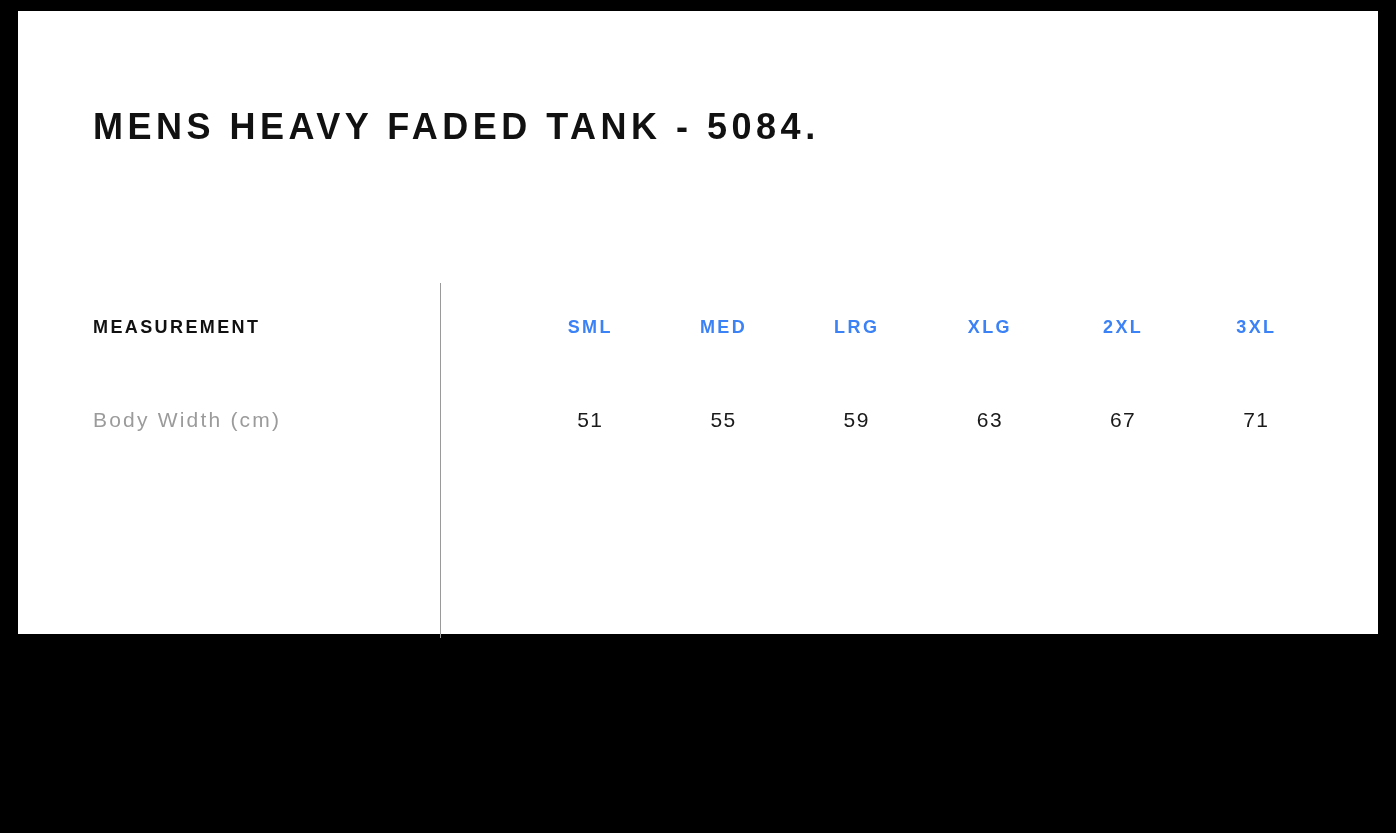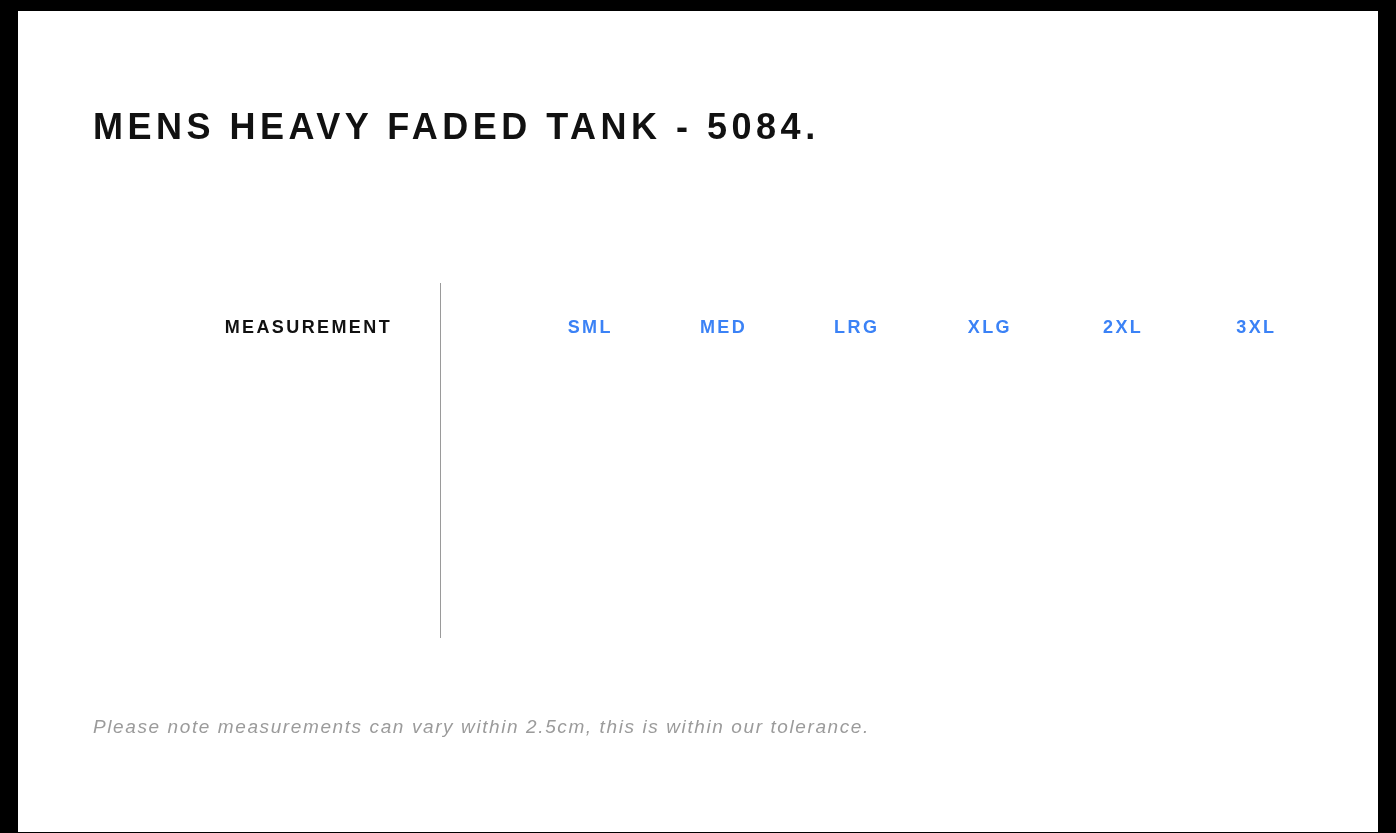--- a/index.html
+++ b/index.html
@@ -11,21 +11,21 @@
     width: 1396px;
     height: 833px;
     font-family: "Liberation Sans", sans-serif;
     overflow: hidden;
   }
   .page {
     position: absolute;
     left: 18px;
     top: 11px;
     width: 1360px;
-    height: 821px;
+    height: 623px;
     background: #ffffff;
     box-sizing: border-box;
   }
   .title {
     position: absolute;
     left: 75px;
     top: 95px;
     font-size: 36px;
     font-weight: bold;
     letter-spacing: 4.5px;
@@ -54,21 +54,21 @@
   table.size-table th,
   table.size-table td {
     padding: 0;
     border: none;
   }
   .hdr-row th {
     height: 92px;
     vertical-align: middle;
   }
   .hdr-measurement {
-    text-align: center;
+    text-align: left;
     font-size: 18px;
     font-weight: bold;
     letter-spacing: 2.4px;
     color: #111111;
     white-space: nowrap;
   }
   .hdr-size {
     text-align: center;
     font-size: 18px;
     font-weight: bold;
@@ -130,19 +130,27 @@
           <th class="hdr-measurement">MEASUREMENT</th>
           <th class="hdr-size">SML</th>
           <th class="hdr-size">MED</th>
           <th class="hdr-size">LRG</th>
           <th class="hdr-size">XLG</th>
           <th class="hdr-size">2XL</th>
           <th class="hdr-size">3XL</th>
         </tr>
       </thead>
       <tbody>
+        <tr class="body-row">
+          <td class="row-label">Body Width (cm)</td>
+          <td class="cell-val">51</td>
+          <td class="cell-val">55</td>
+          <td class="cell-val">59</td>
+          <td class="cell-val">63</td>
+          <td class="cell-val">67</td>
+          <td class="cell-val">71</td>
+        </tr>
       </tbody>
     </table>
   </div>
 
-  <div class="note">Please note measurements can vary within 2.5cm, this is within our tolerance.</div>
 
 </div>
 
 </body></html>

